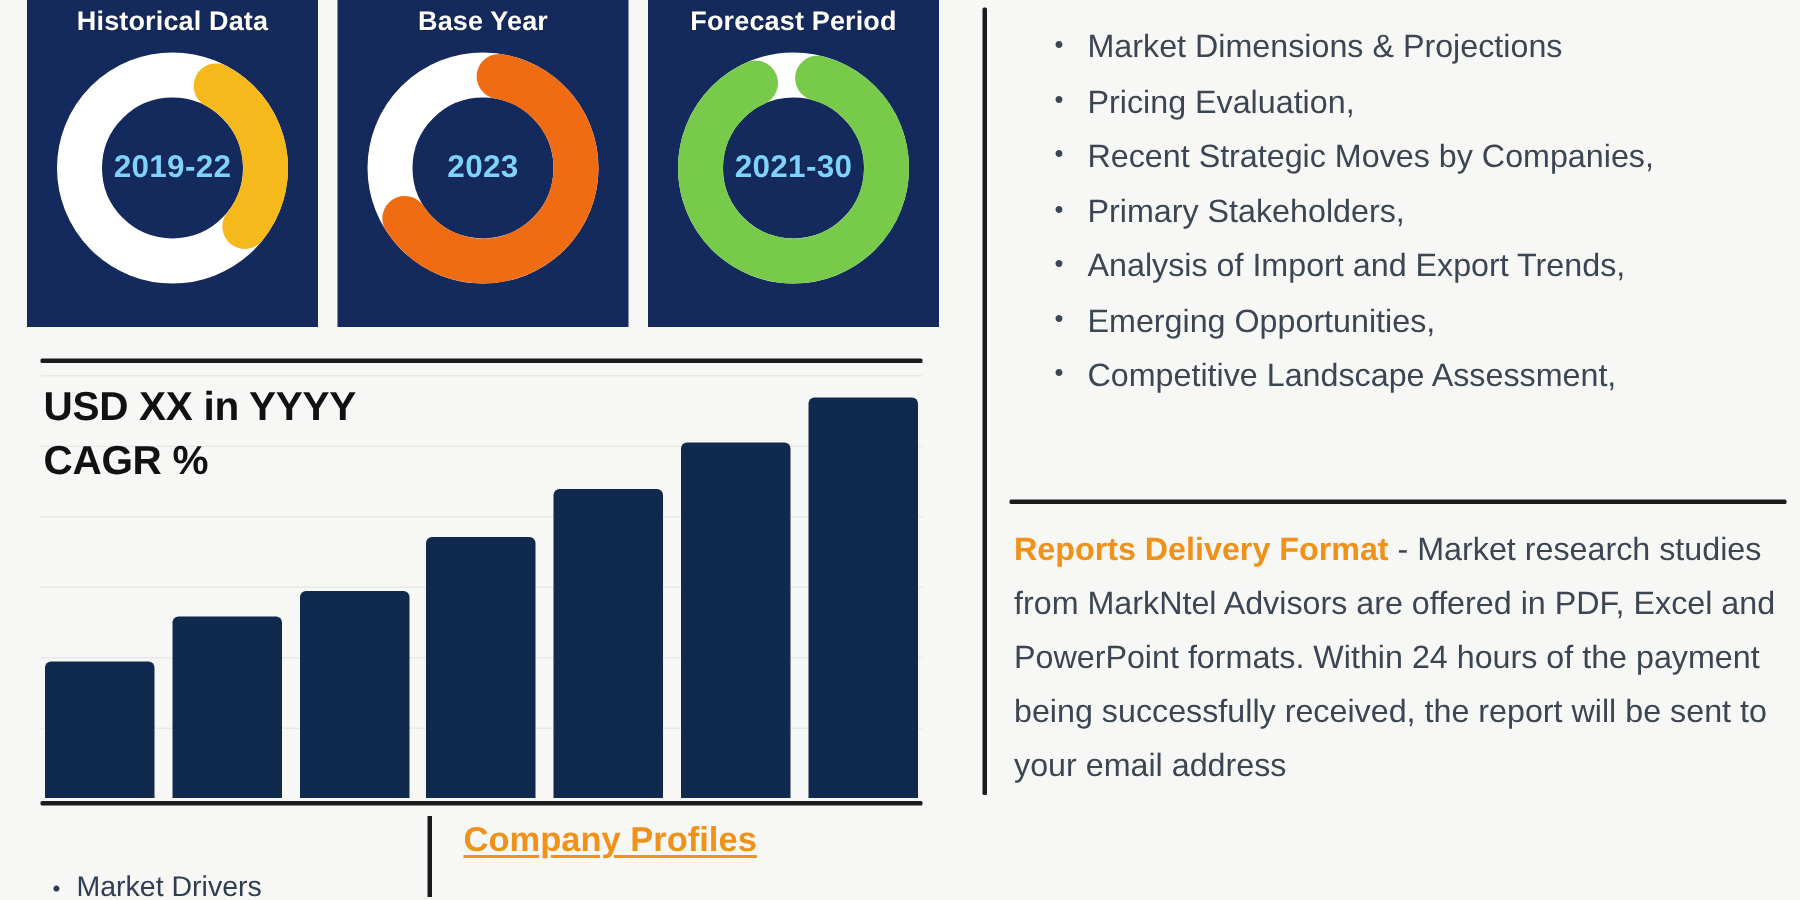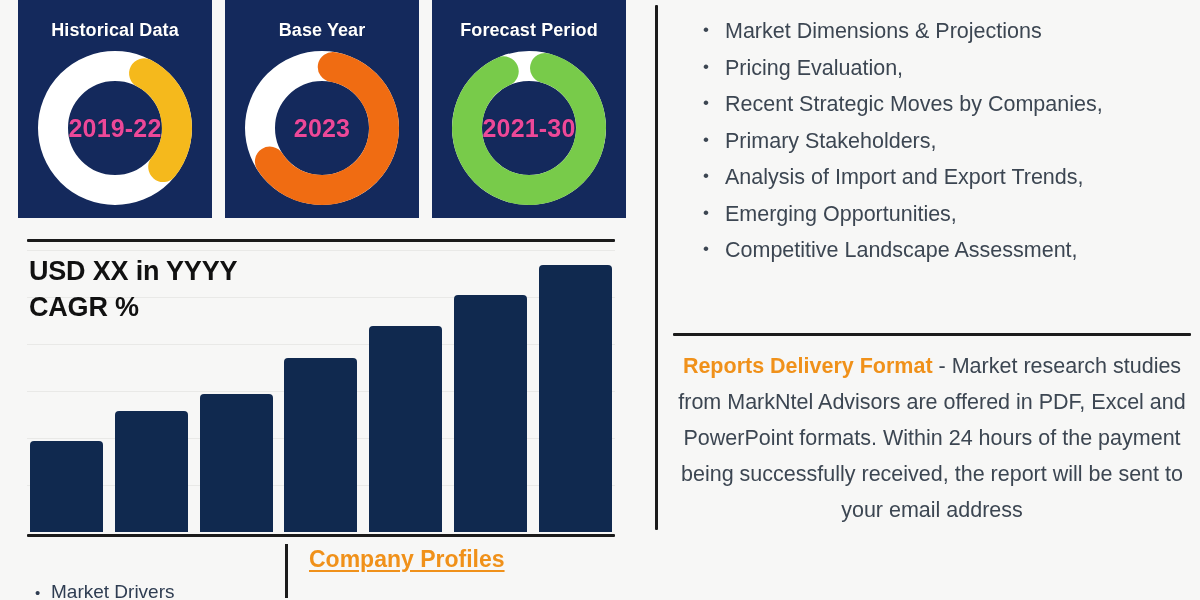--- a/index.html
+++ b/index.html
@@ -35,21 +35,21 @@
     justify-content: space-between;
   }
   .period-panel {
     width: 194px;
     height: 218px;
     background: #14295c;
     display: flex;
     flex-direction: column;
     align-items: center;
     box-sizing: border-box;
-    padding-top: 20px;
+    padding-top: 4px;
   }
   .period-panel-title {
     color: #ffffff;
     font-size: 18px;
     font-weight: bold;
     letter-spacing: .1px;
     text-shadow: 0 0 1px rgba(0,0,0,.35);
     white-space: nowrap;
   }
   .donut-wrap {
@@ -59,22 +59,22 @@
     margin-top: 2px;
   }
   .donut-svg { display: block; width: 170px; height: 170px; }
   .donut-label {
     position: absolute;
     left: 0; top: 0;
     width: 170px; height: 170px;
     display: flex;
     align-items: center;
     justify-content: center;
-    color: #ec4899;
-    font-size: 25px;
+    color: #7dd3fc;
+    font-size: 21px;
     font-weight: bold;
     letter-spacing: .2px;
     text-shadow: 0 0 1px rgba(0,0,0,.4);
     pointer-events: none;
   }
 
   
   .hrule {
     position: absolute;
     background: #1b1b1b;
@@ -216,21 +216,20 @@
   #delivery-block {
     position: absolute;
     left: 16px; top: 348px;
     width: 512px;
   }
   #delivery-paragraph {
     color: #3c4652;
     font-size: 21.5px;
     line-height: 36px;
     margin: 0;
-    text-align: center;
   }
   #delivery-title {
     color: #f0911a;
     font-weight: bold;
   }
 </style>
 </head>
 <body>
 
 <div id="page">

